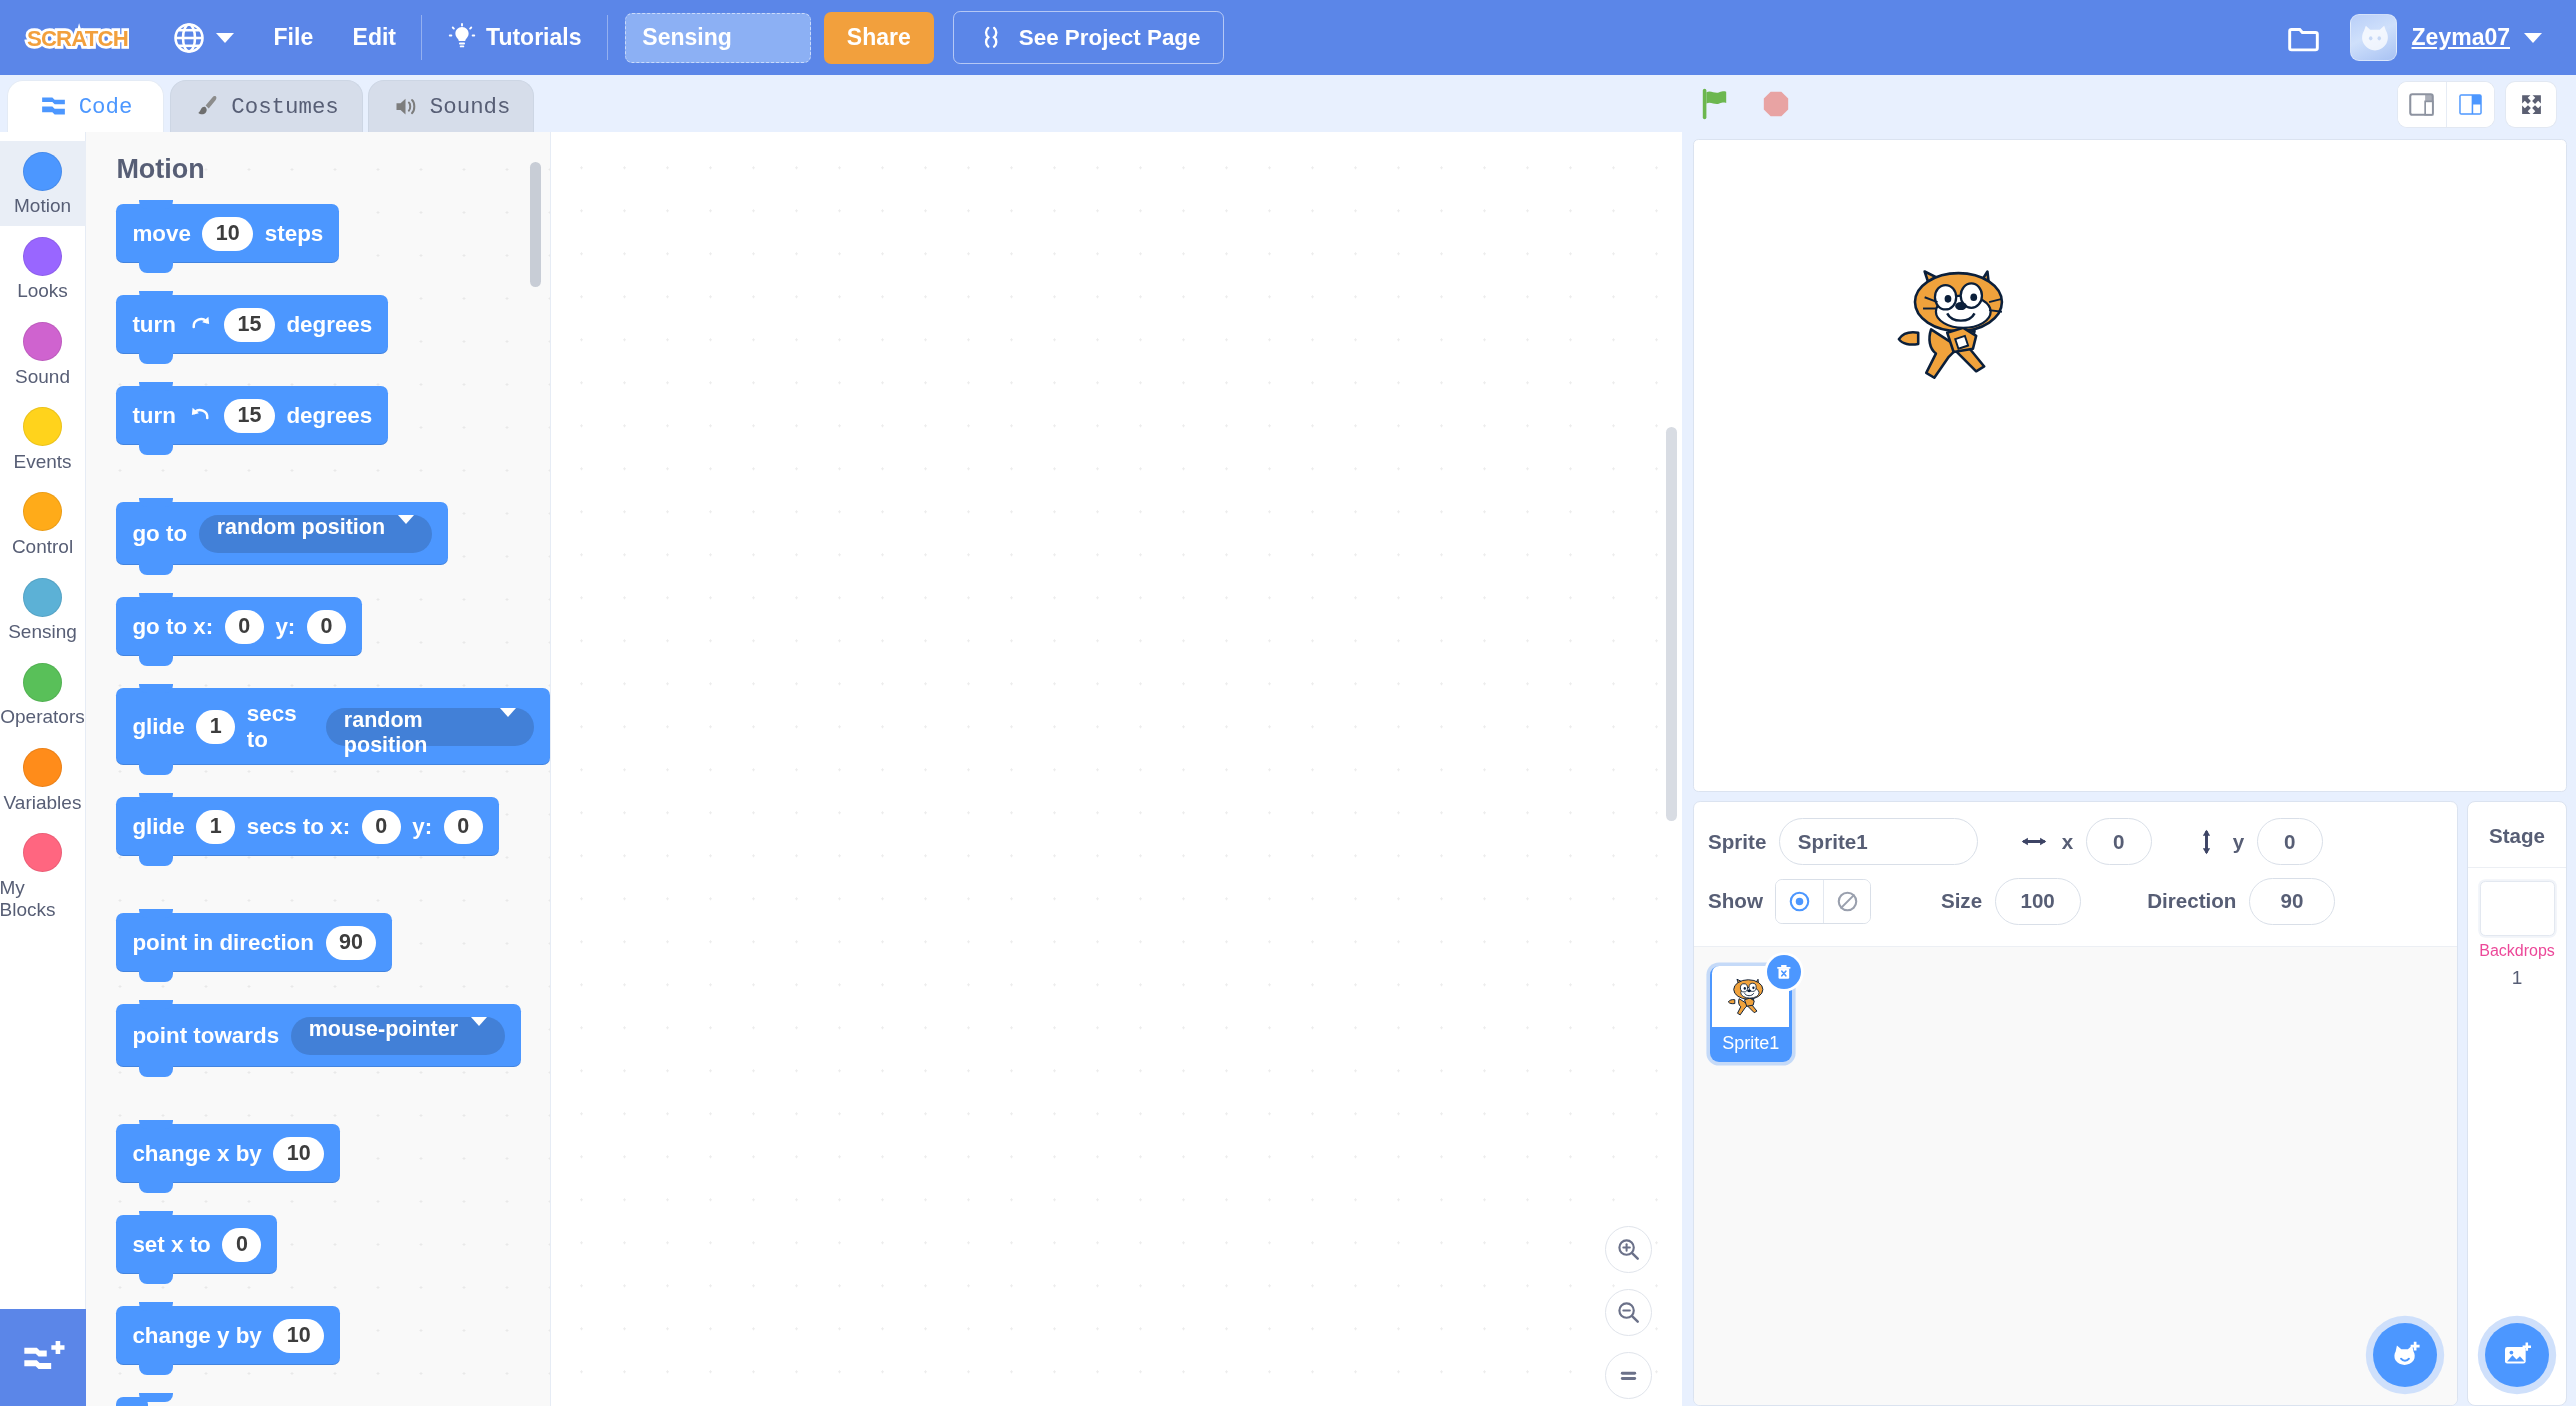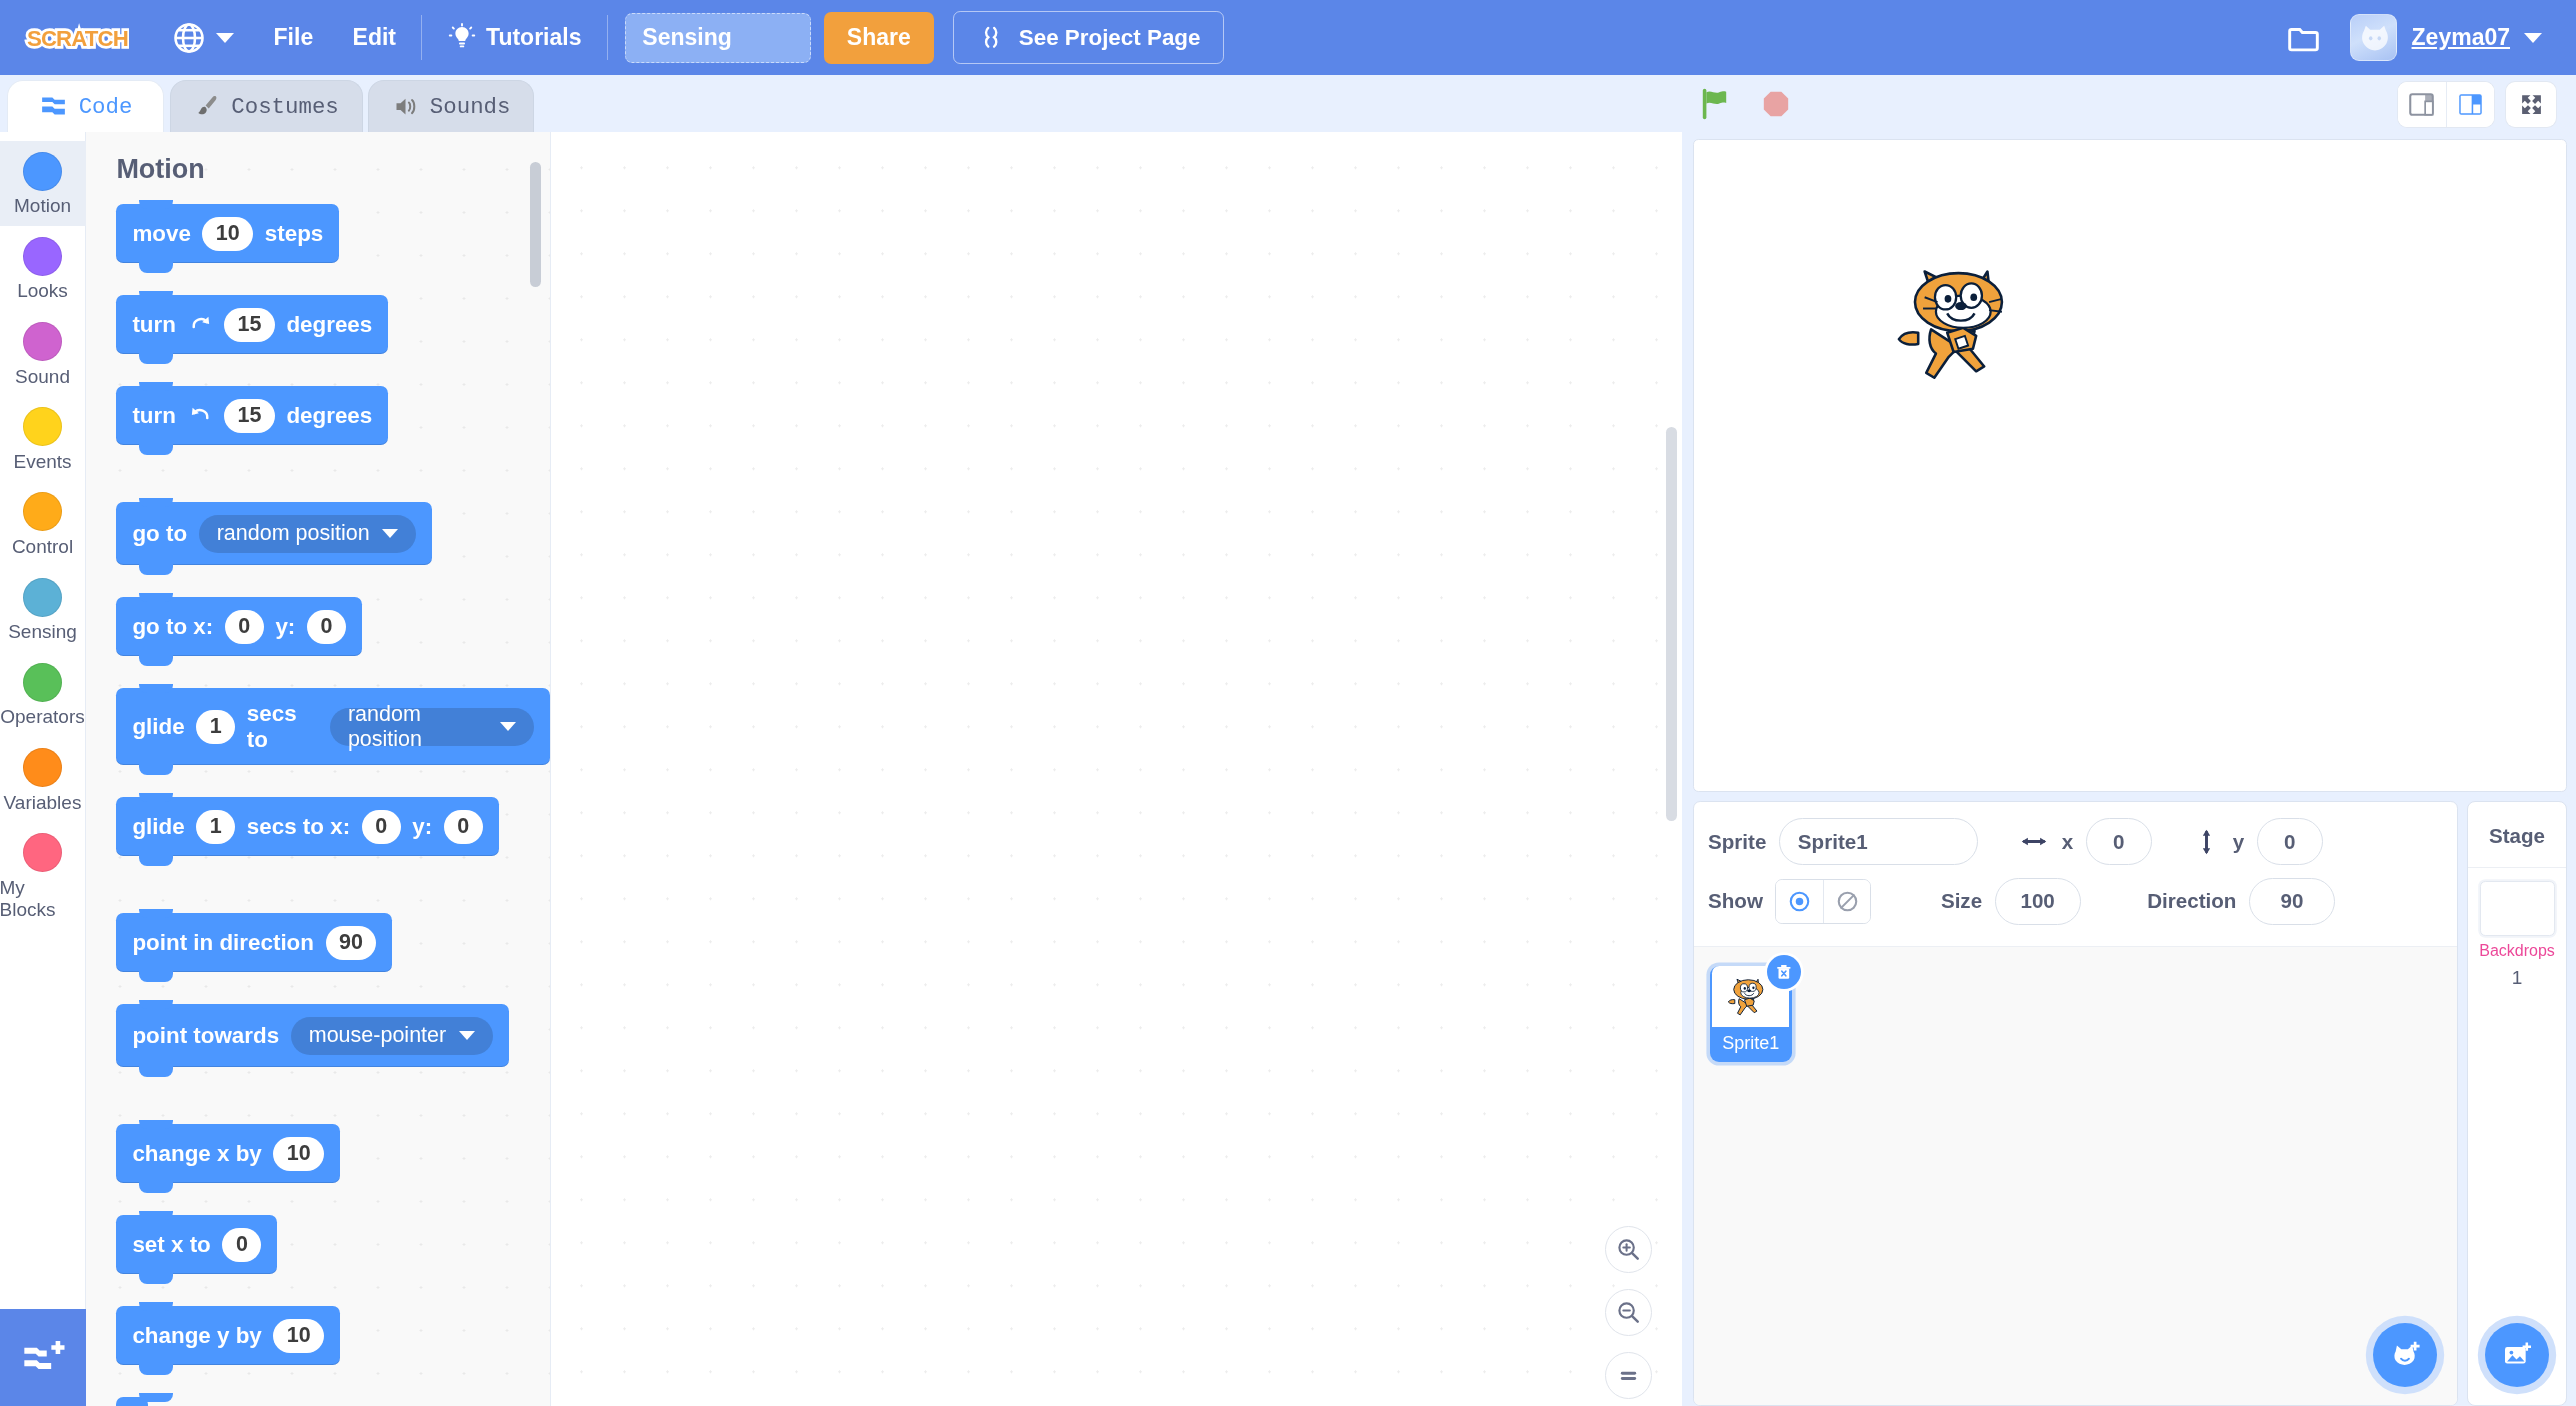--- a/index.html
+++ b/index.html
@@ -113,22 +113,22 @@
     content:""; position:absolute; left:23px; bottom:-9.8px; width:34px; height:10.7px;
     background:#4c97ff; border-radius:0 0 8px 8px;
   }
   .blk .oval {
     background:#fff; color:#3d3d3d; border-radius:894px; min-width:39px; height:34px;
     display:inline-flex; align-items:center; justify-content:center; padding:0 13.4px;
     font-size:21.5px; font-weight:bold;
   }
   .blk .drop {
     background:#4280d7; color:#fff; border-radius:894px; height:38px;
-    display:inline-flex; align-items:center; gap:12.5px; padding:0 18px;
-    font-size:21.5px; font-weight:normal;
+    display:inline-flex; align-items:flex-start; gap:12.5px; padding:0 18px;
+    font-size:21.5px; font-weight:bold;
   }
   .blk .drop .tri { width:0;height:0;border-left:8px solid transparent;border-right:8px solid transparent;border-top:9px solid #fff; }
   .gap-lg { height:25px; }
   .pal-scrollbar {
     position:absolute; right:9px; top:30px; width:10.7px; height:125px;
     background:#c8cdd6; border-radius:5.4px;
   }
 
   
   .workspace { flex:1; position:relative; background:#fff; overflow:hidden; }

